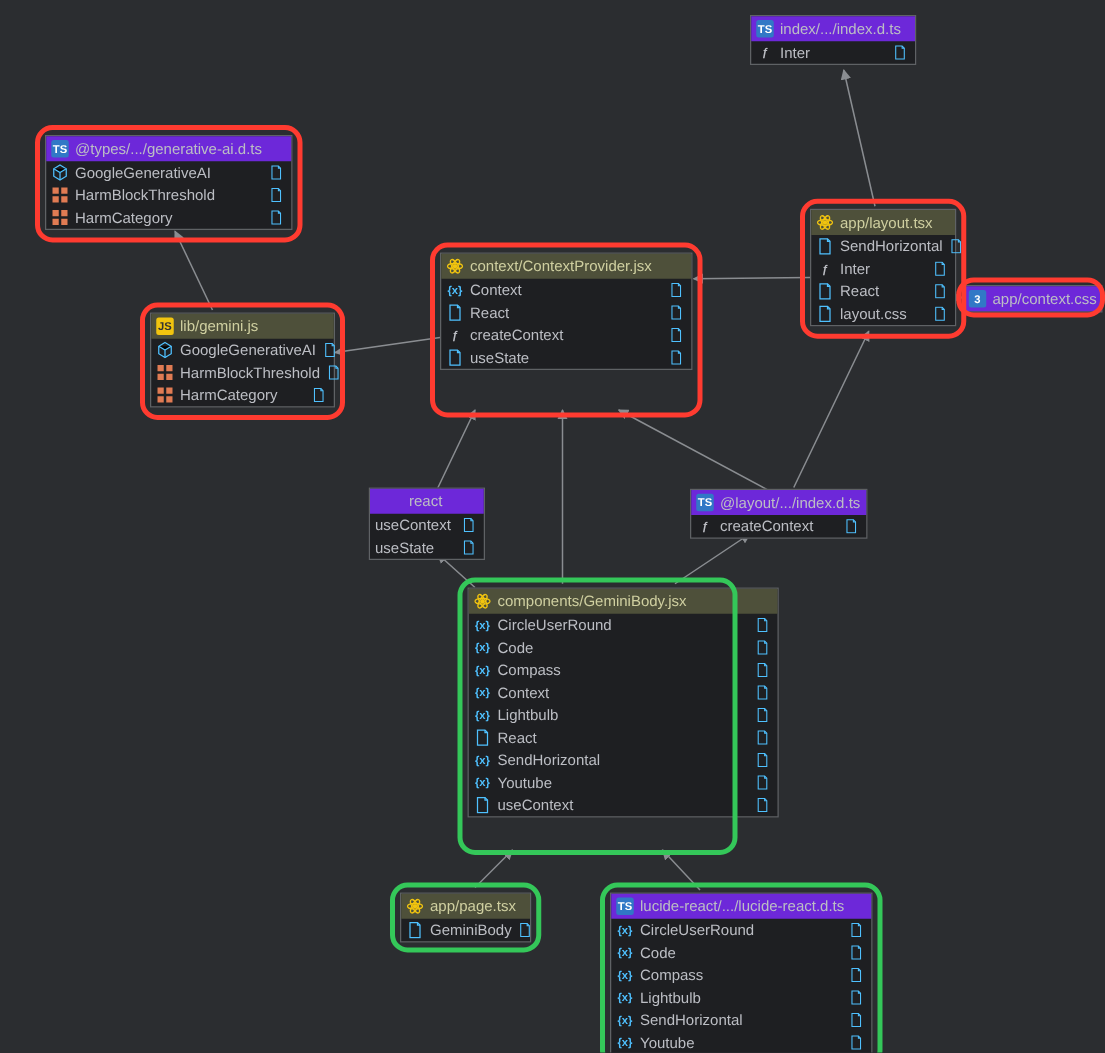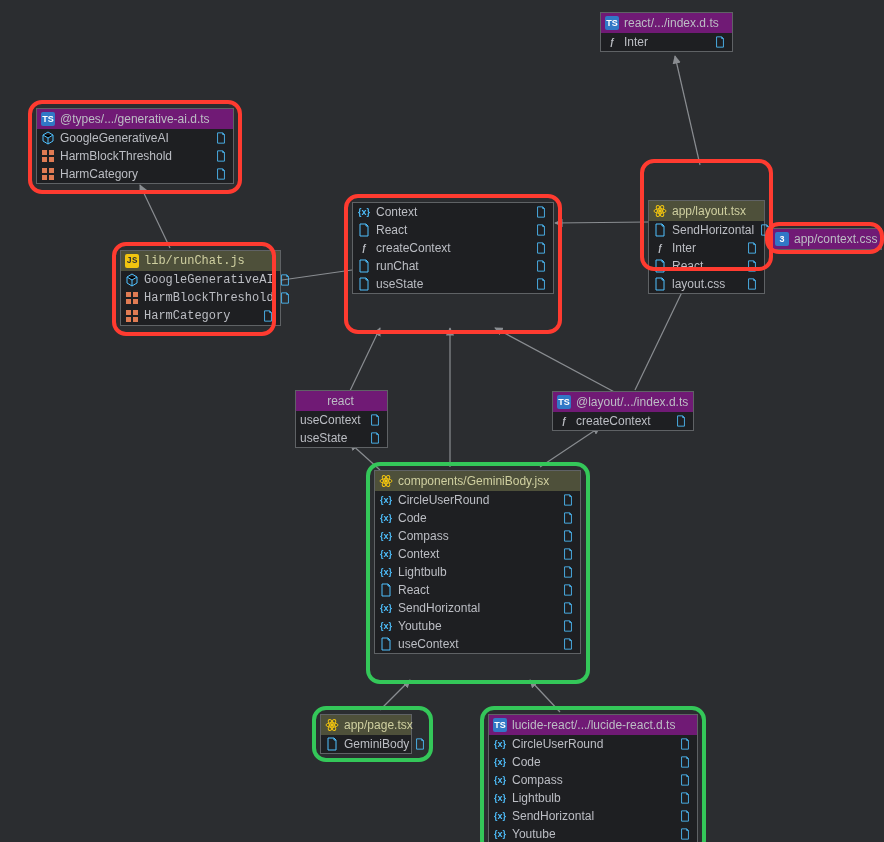--- a/index.html
+++ b/index.html
@@ -32,21 +32,21 @@
     color: #cfcfa0;
     padding: 3px 6px 3px 4px;
     display: flex;
     align-items: center;
     gap: 5px;
     font-weight: 500;
     white-space: nowrap;
   }
   .node.simple .header {
     
-    background: #701a75;
+    background: #6d28d9;
     color: #bcbec4;
   }
   .node .rows {
     display: flex;
     flex-direction: column;
   }
   .node .row {
     display: flex;
     align-items: center;
     gap: 5px;
@@ -122,21 +122,21 @@
 
     <path d="M 380 710 L 410 680"></path>
 
     <path d="M 560 712 L 530 680"></path>
   </g>
 </svg>
 
 <div class="node simple" style="left:600px; top:12px; width:133px;">
   <div class="header">
     <span class="icon ts">TS</span>
-    <span>react/.../index.d.ts</span>
+    <span>index/.../index.d.ts</span>
   </div>
   <div class="rows">
     <div class="row">
       <span class="icon f">ƒ</span>
       <span class="label">Inter</span>
       <svg class="trail-icon" viewBox="0 0 14 14">
           <path d="M3 1h6l2 2v10H3z" fill="none" stroke="#4fc1ff"></path>
           <path d="M9 1v2h2" fill="none" stroke="#4fc1ff"></path>
         </svg>
     </div>
@@ -182,24 +182,24 @@
         </svg>
       <span class="label">HarmCategory</span>
       <svg class="trail-icon" viewBox="0 0 14 14">
           <path d="M3 1h6l2 2v10H3z" fill="none" stroke="#4fc1ff"></path>
           <path d="M9 1v2h2" fill="none" stroke="#4fc1ff"></path>
         </svg>
     </div>
   </div>
 </div>
 
-<div class="node" style="left:120px; top:250px; width:161px;font-family:Liberation Mono, monospace;">
+<div class="node" style="left:120px; top:250px; width:148px;">
   <div class="header">
     <span class="icon js">JS</span>
-    <span>lib/runChat.js</span>
+    <span>lib/gemini.js</span>
   </div>
   <div class="rows">
     <div class="row">
       <svg class="icon cube" viewBox="0 0 14 14">
           <path d="M7 1l5 3v6l-5 3-5-3V4z" fill="none" stroke="#4fc1ff"></path>
           <path d="M2 4l5 3 5-3M7 7v6" stroke="#4fc1ff"></path>
         </svg>
       <span class="label">GoogleGenerativeAI</span>
       <svg class="trail-icon" viewBox="0 0 14 14">
           <path d="M3 1h6l2 2v10H3z" fill="none" stroke="#4fc1ff"></path>
@@ -229,20 +229,29 @@
       <span class="label">HarmCategory</span>
       <svg class="trail-icon" viewBox="0 0 14 14">
           <path d="M3 1h6l2 2v10H3z" fill="none" stroke="#4fc1ff"></path>
           <path d="M9 1v2h2" fill="none" stroke="#4fc1ff"></path>
         </svg>
     </div>
   </div>
 </div>
 
 <div class="node" style="left:352px; top:202px; width:202px;">
+  <div class="header">
+    <svg class="icon react" viewBox="0 0 14 14">
+        <circle cx="7" cy="7" r="1.8" fill="#f1c40f"></circle>
+        <ellipse cx="7" cy="7" rx="6" ry="2.3" fill="none" stroke="#f1c40f"></ellipse>
+        <ellipse cx="7" cy="7" rx="6" ry="2.3" fill="none" stroke="#f1c40f" transform="rotate(60 7 7)"></ellipse>
+        <ellipse cx="7" cy="7" rx="6" ry="2.3" fill="none" stroke="#f1c40f" transform="rotate(-60 7 7)"></ellipse>
+      </svg>
+    <span>context/ContextProvider.jsx</span>
+  </div>
   <div class="rows">
     <div class="row">
         <span class="icon fx">{x}</span>
         <span class="label">Context</span>
         <svg class="trail-icon" viewBox="0 0 14 14">
           <path d="M3 1h6l2 2v10H3z" fill="none" stroke="#4fc1ff"></path>
           <path d="M9 1v2h2" fill="none" stroke="#4fc1ff"></path>
         </svg>
       </div>
     <div class="row">
@@ -262,41 +271,30 @@
         <svg class="trail-icon" viewBox="0 0 14 14">
           <path d="M3 1h6l2 2v10H3z" fill="none" stroke="#4fc1ff"></path>
           <path d="M9 1v2h2" fill="none" stroke="#4fc1ff"></path>
         </svg>
       </div>
     <div class="row">
         <svg class="icon file" viewBox="0 0 14 14">
           <path d="M3 1h6l2 2v10H3z" fill="none" stroke="#4fc1ff"></path>
           <path d="M9 1v2h2" fill="none" stroke="#4fc1ff"></path>
         </svg>
-        <span class="label">runChat</span>
-        <svg class="trail-icon" viewBox="0 0 14 14">
-          <path d="M3 1h6l2 2v10H3z" fill="none" stroke="#4fc1ff"></path>
-          <path d="M9 1v2h2" fill="none" stroke="#4fc1ff"></path>
-        </svg>
-      </div>
-    <div class="row">
-        <svg class="icon file" viewBox="0 0 14 14">
-          <path d="M3 1h6l2 2v10H3z" fill="none" stroke="#4fc1ff"></path>
-          <path d="M9 1v2h2" fill="none" stroke="#4fc1ff"></path>
-        </svg>
         <span class="label">useState</span>
         <svg class="trail-icon" viewBox="0 0 14 14">
           <path d="M3 1h6l2 2v10H3z" fill="none" stroke="#4fc1ff"></path>
           <path d="M9 1v2h2" fill="none" stroke="#4fc1ff"></path>
         </svg>
       </div>
   </div>
 </div>
 
-<div class="node" style="left:648px; top:167px; width:117px;margin-top:33px;">
+<div class="node" style="left:648px; top:167px; width:117px;">
   <div class="header">
     <svg class="icon react" viewBox="0 0 14 14">
         <circle cx="7" cy="7" r="1.8" fill="#f1c40f"></circle>
         <ellipse cx="7" cy="7" rx="6" ry="2.3" fill="none" stroke="#f1c40f"></ellipse>
         <ellipse cx="7" cy="7" rx="6" ry="2.3" fill="none" stroke="#f1c40f" transform="rotate(60 7 7)"></ellipse>
         <ellipse cx="7" cy="7" rx="6" ry="2.3" fill="none" stroke="#f1c40f" transform="rotate(-60 7 7)"></ellipse>
       </svg>
     <span>app/layout.tsx</span>
   </div>
   <div class="rows">
@@ -383,21 +381,21 @@
         <span class="icon f">ƒ</span>
         <span class="label">createContext</span>
         <svg class="trail-icon" viewBox="0 0 14 14">
           <path d="M3 1h6l2 2v10H3z" fill="none" stroke="#4fc1ff"></path>
           <path d="M9 1v2h2" fill="none" stroke="#4fc1ff"></path>
         </svg>
       </div>
   </div>
 </div>
 
-<div class="node" style="left:374px; top:470px; width:207px;">
+<div class="node" style="left:374px; top:470px; width:249px;">
   <div class="header">
     <svg class="icon react" viewBox="0 0 14 14">
         <circle cx="7" cy="7" r="1.8" fill="#f1c40f"></circle>
         <ellipse cx="7" cy="7" rx="6" ry="2.3" fill="none" stroke="#f1c40f"></ellipse>
         <ellipse cx="7" cy="7" rx="6" ry="2.3" fill="none" stroke="#f1c40f" transform="rotate(60 7 7)"></ellipse>
         <ellipse cx="7" cy="7" rx="6" ry="2.3" fill="none" stroke="#f1c40f" transform="rotate(-60 7 7)"></ellipse>
       </svg>
     <span>components/GeminiBody.jsx</span>
   </div>
   <div class="rows">
@@ -475,21 +473,21 @@
         </svg>
         <span class="label">useContext</span>
         <svg class="trail-icon" viewBox="0 0 14 14">
           <path d="M3 1h6l2 2v10H3z" fill="none" stroke="#4fc1ff"></path>
           <path d="M9 1v2h2" fill="none" stroke="#4fc1ff"></path>
         </svg>
       </div>
   </div>
 </div>
 
-<div class="node" style="left:320px; top:714px; width:92px;">
+<div class="node" style="left:320px; top:714px; width:105px;">
   <div class="header">
     <svg class="icon react" viewBox="0 0 14 14">
         <circle cx="7" cy="7" r="1.8" fill="#f1c40f"></circle>
         <ellipse cx="7" cy="7" rx="6" ry="2.3" fill="none" stroke="#f1c40f"></ellipse>
         <ellipse cx="7" cy="7" rx="6" ry="2.3" fill="none" stroke="#f1c40f" transform="rotate(60 7 7)"></ellipse>
         <ellipse cx="7" cy="7" rx="6" ry="2.3" fill="none" stroke="#f1c40f" transform="rotate(-60 7 7)"></ellipse>
       </svg>
     <span>app/page.tsx</span>
   </div>
   <div class="rows">

